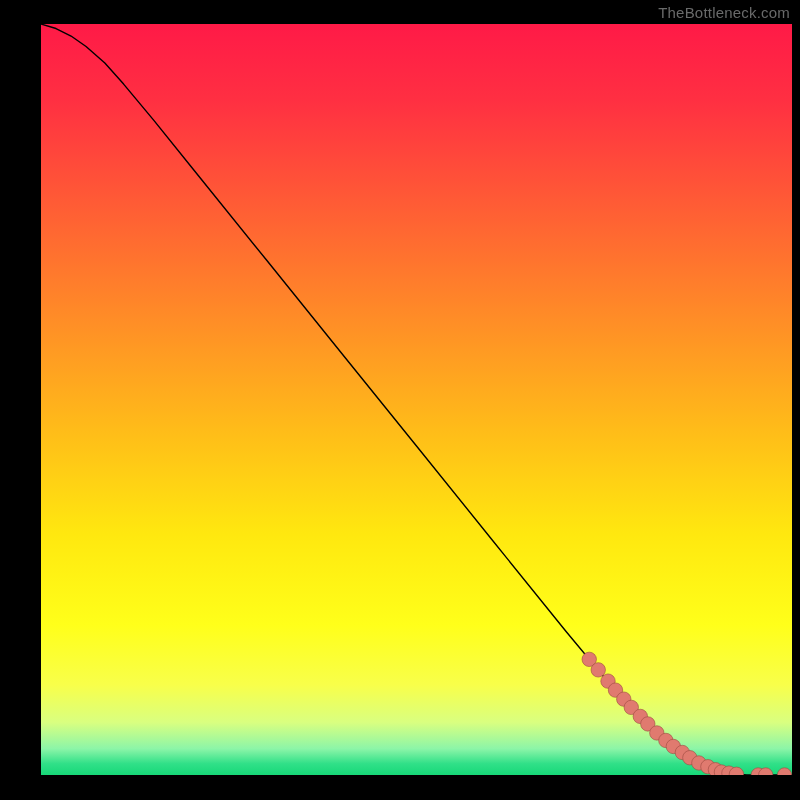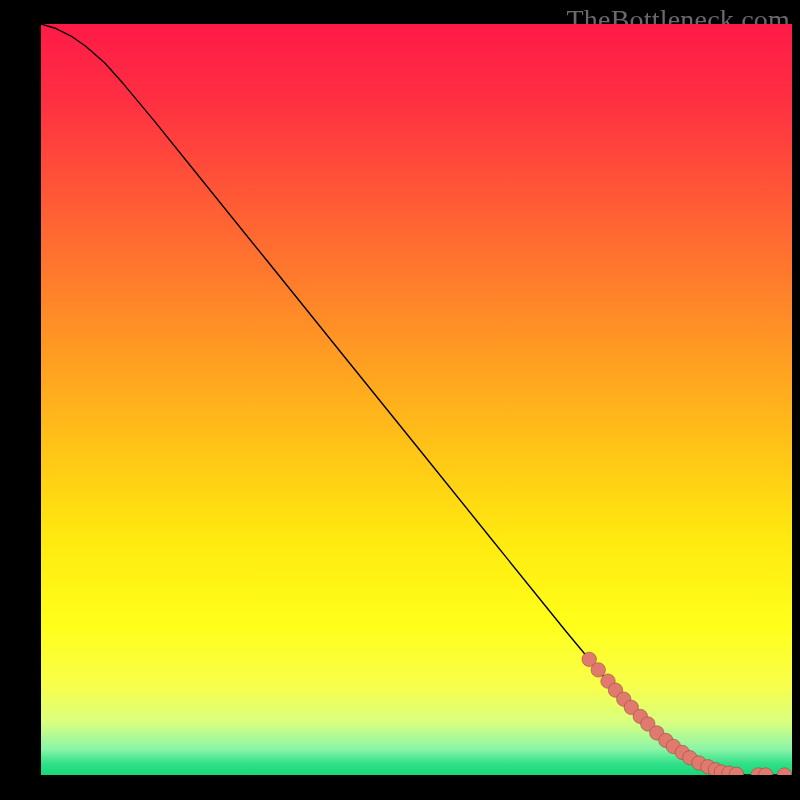--- a/index.html
+++ b/index.html
@@ -25,25 +25,24 @@
     height: 751px;
   }
   .plot svg {
     display: block;
   }
   .attribution {
     position: absolute;
     top: 4px;
     right: 10px;
     color: #696a6a;
-    font-size: 28px;
+    font-size: 15px;
     font-weight: 400;
     letter-spacing: 0.2px;
     user-select: none;
-    font-family: Liberation Serif, serif;
   }
 </style>
 </head>
 <body>
 
 <div class="stage">
 
   <div class="attribution">TheBottleneck.com</div>
 
   <div class="plot">

